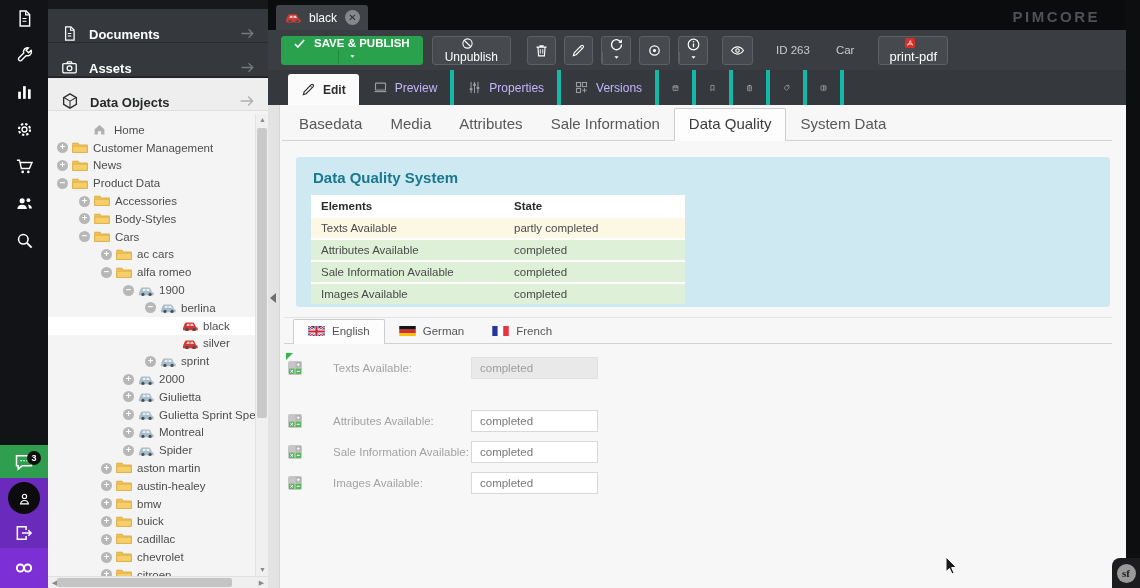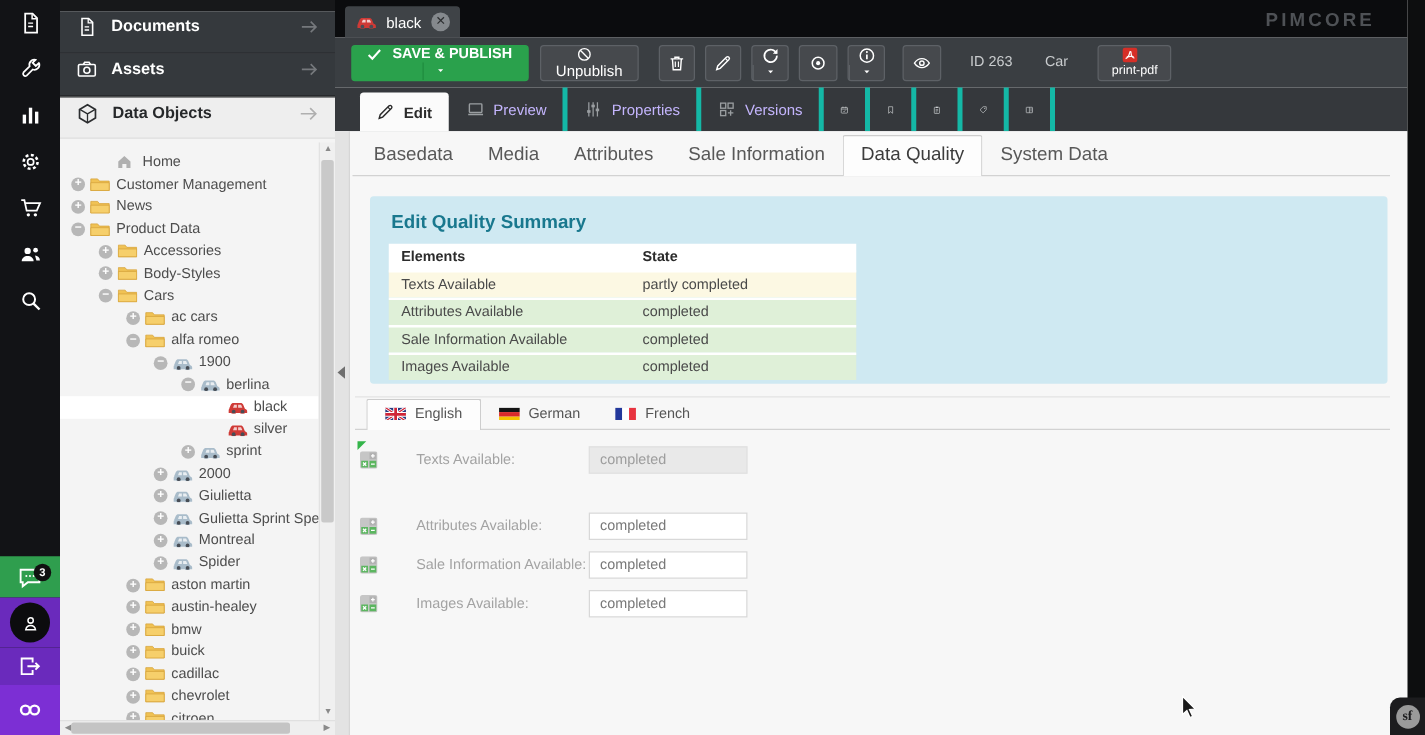--- a/index.html
+++ b/index.html
@@ -14,21 +14,21 @@
   .rail-block{width:48px;display:flex;align-items:center;justify-content:center;position:relative;cursor:pointer;}
   .rail-block svg{width:20px;height:20px;}
   .badge{position:absolute;top:6px;right:7px;min-width:14px;height:14px;border-radius:8px;background:#101010;color:#fff;
          font-size:9px;line-height:14px;text-align:center;font-weight:bold;}
   .avatar-circle{width:32px;height:32px;border-radius:50%;background:#0c0c0e;display:flex;align-items:center;justify-content:center;}
   .avatar-circle svg{width:17px;height:17px;}
 
   
   .panel{position:absolute;left:48px;top:0;width:220px;height:588px;background:#f4f4f4;overflow:hidden;}
   .panel-topstrip{height:9px;background:#17181a;}
-  .acc-header{height:34px;display:flex;align-items:flex-start;padding:4px 12px 0 13px;cursor:pointer;}
+  .acc-header{height:34px;display:flex;align-items:flex-end;padding:4px 12px 0 13px;cursor:pointer;}
   .acc-header.dark{background:#35393d;border-bottom:1px solid #27292c;color:#fff;}
   .acc-header.dark svg{width:17px;height:17px;}
   .acc-header.light{background:#eeeeee;border-top:1px solid #1d1f21;border-bottom:1px solid #dedede;color:#26282a;}
   .acc-header.light svg{width:18px;height:18px;}
   .acc-label{font-size:13px;font-weight:bold;margin-left:11px;flex:1;}
   .acc-arrow{width:16px;height:16px;opacity:.75;}
 
   .tree{position:absolute;left:0;top:113px;right:13px;bottom:12px;padding-top:8px;overflow:hidden;}
   .trow{height:17.8px;display:flex;align-items:center;white-space:nowrap;cursor:pointer;}
   .trow.sel{background:#ffffff;}
@@ -786,21 +786,21 @@
         <svg>
             <use href="#i-eye"></use>
           </svg>
       </div>
       <span class="tb-text" style="margin-left:23px">ID 263</span>
       <span class="tb-text" style="margin-left:26px">Car</span>
       <div class="btn" style="margin-left:24px;padding:0 10px">
         <svg style="margin-right:7px;width:14px;height:14px">
             <use href="#i-pdf"></use>
           </svg>
-        <span style="font-size:10px">print-pdf</span>
+        <span style="font-size:13px">print-pdf</span>
       </div>
     </div>
 
     <div class="toolbar2" id="modebar">
         <div class="mtab active">
           <svg style="width: 15px; height: 15px; color: rgb(44, 44, 44);">
             <use href="#i-pencil"></use>
           </svg>
           <span>Edit</span>
         </div>
@@ -857,21 +857,21 @@
       <div class="ctabs" id="ctabs">
           <div class="ctab">Basedata</div>
           <div class="ctab">Media</div>
           <div class="ctab">Attributes</div>
           <div class="ctab">Sale Information</div>
           <div class="ctab active">Data Quality</div>
           <div class="ctab">System Data</div>
         </div>
 
       <div class="summary">
-        <h2>Edit Quality Summary</h2>
+        <h2>Data Quality System</h2>
         <table class="sumtable">
           <thead>
               <tr id="sum-head">
                 <th class="c1">Elements</th>
                 <th>State</th>
               </tr>
             </thead>
           <tbody id="sum-body">
               <tr class="warning">
                 <td class="c1">Texts Available</td>

